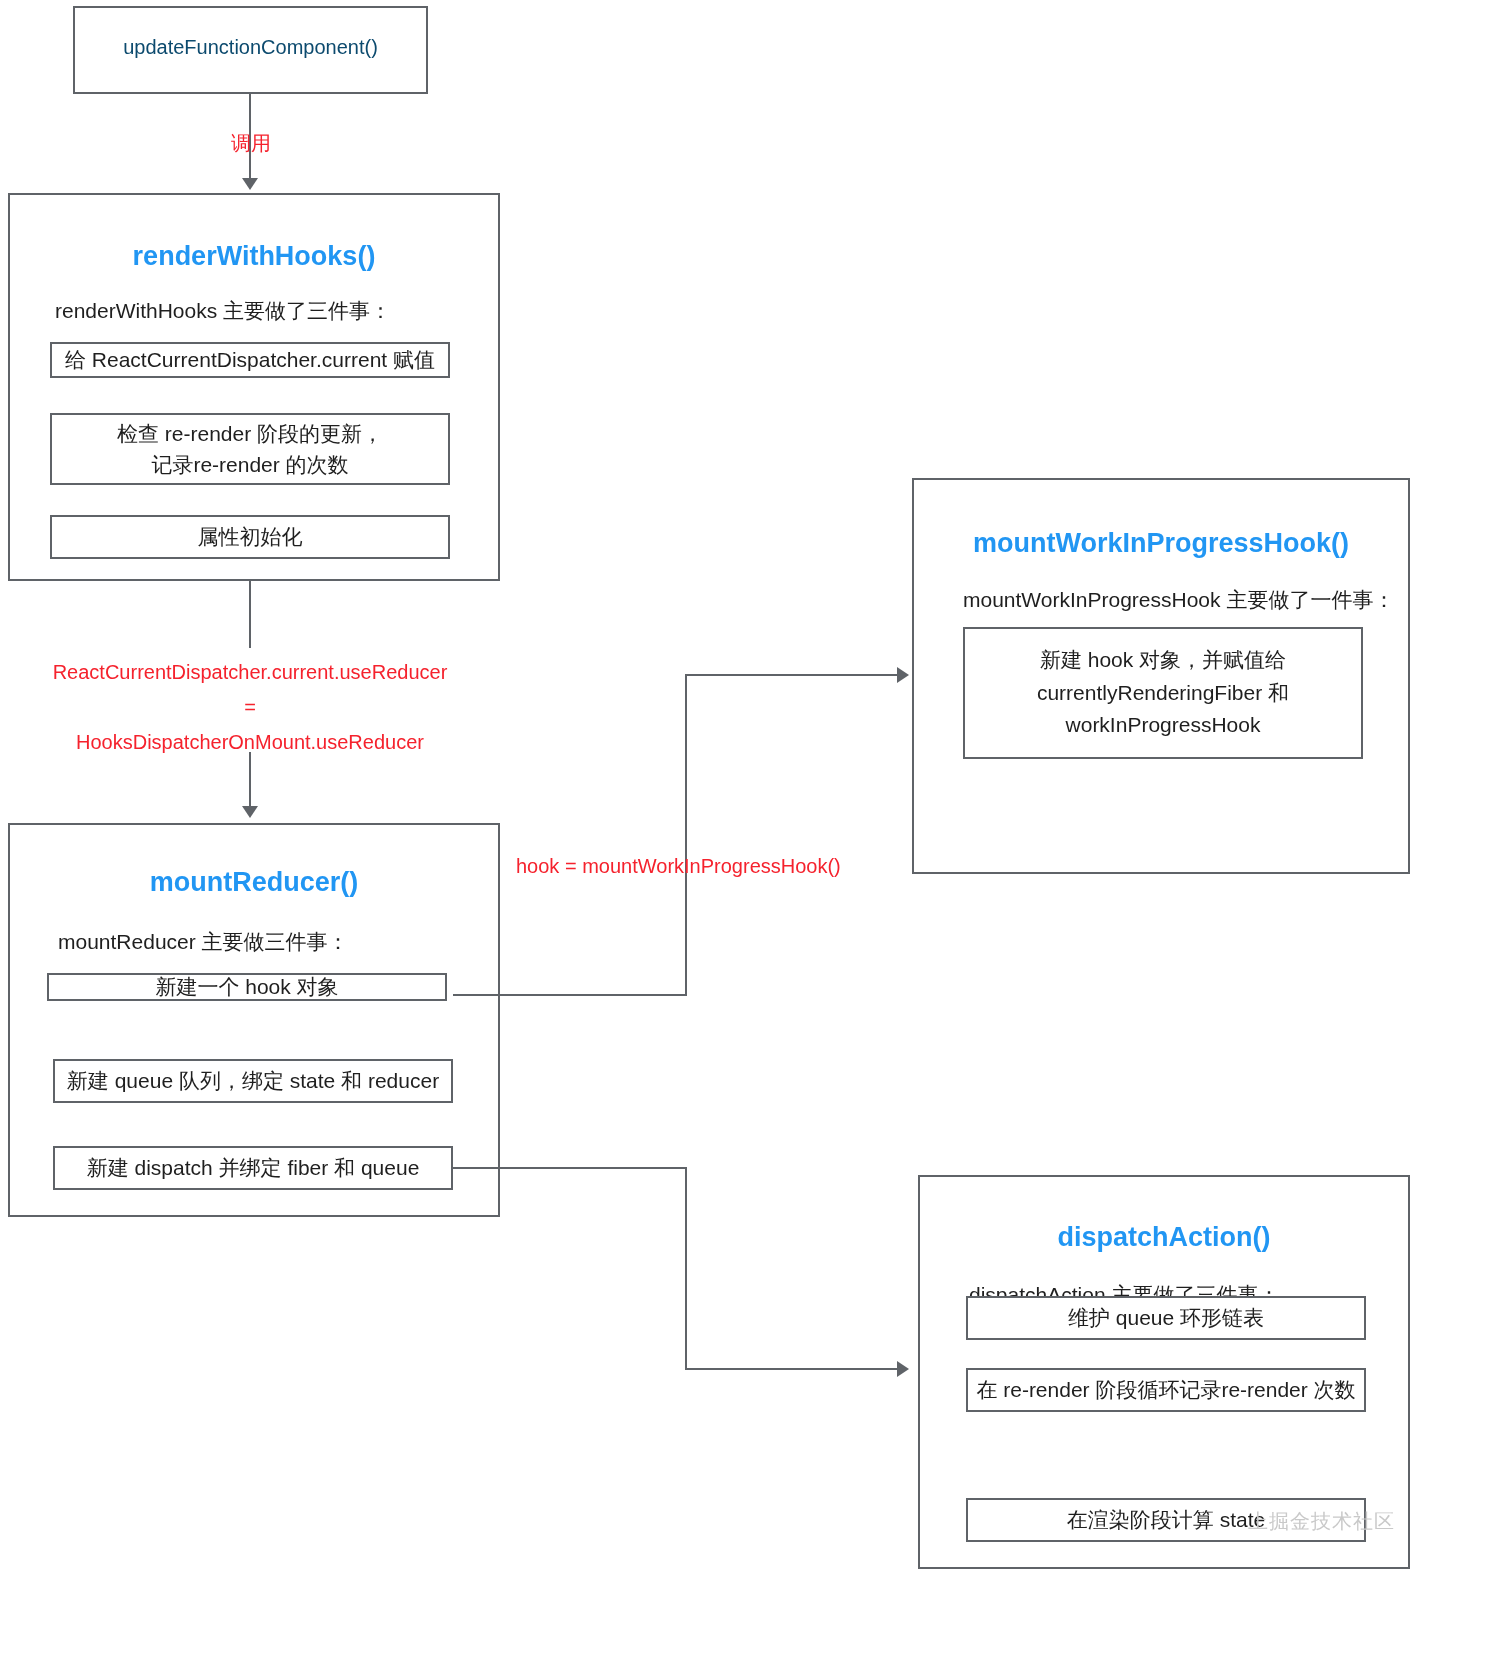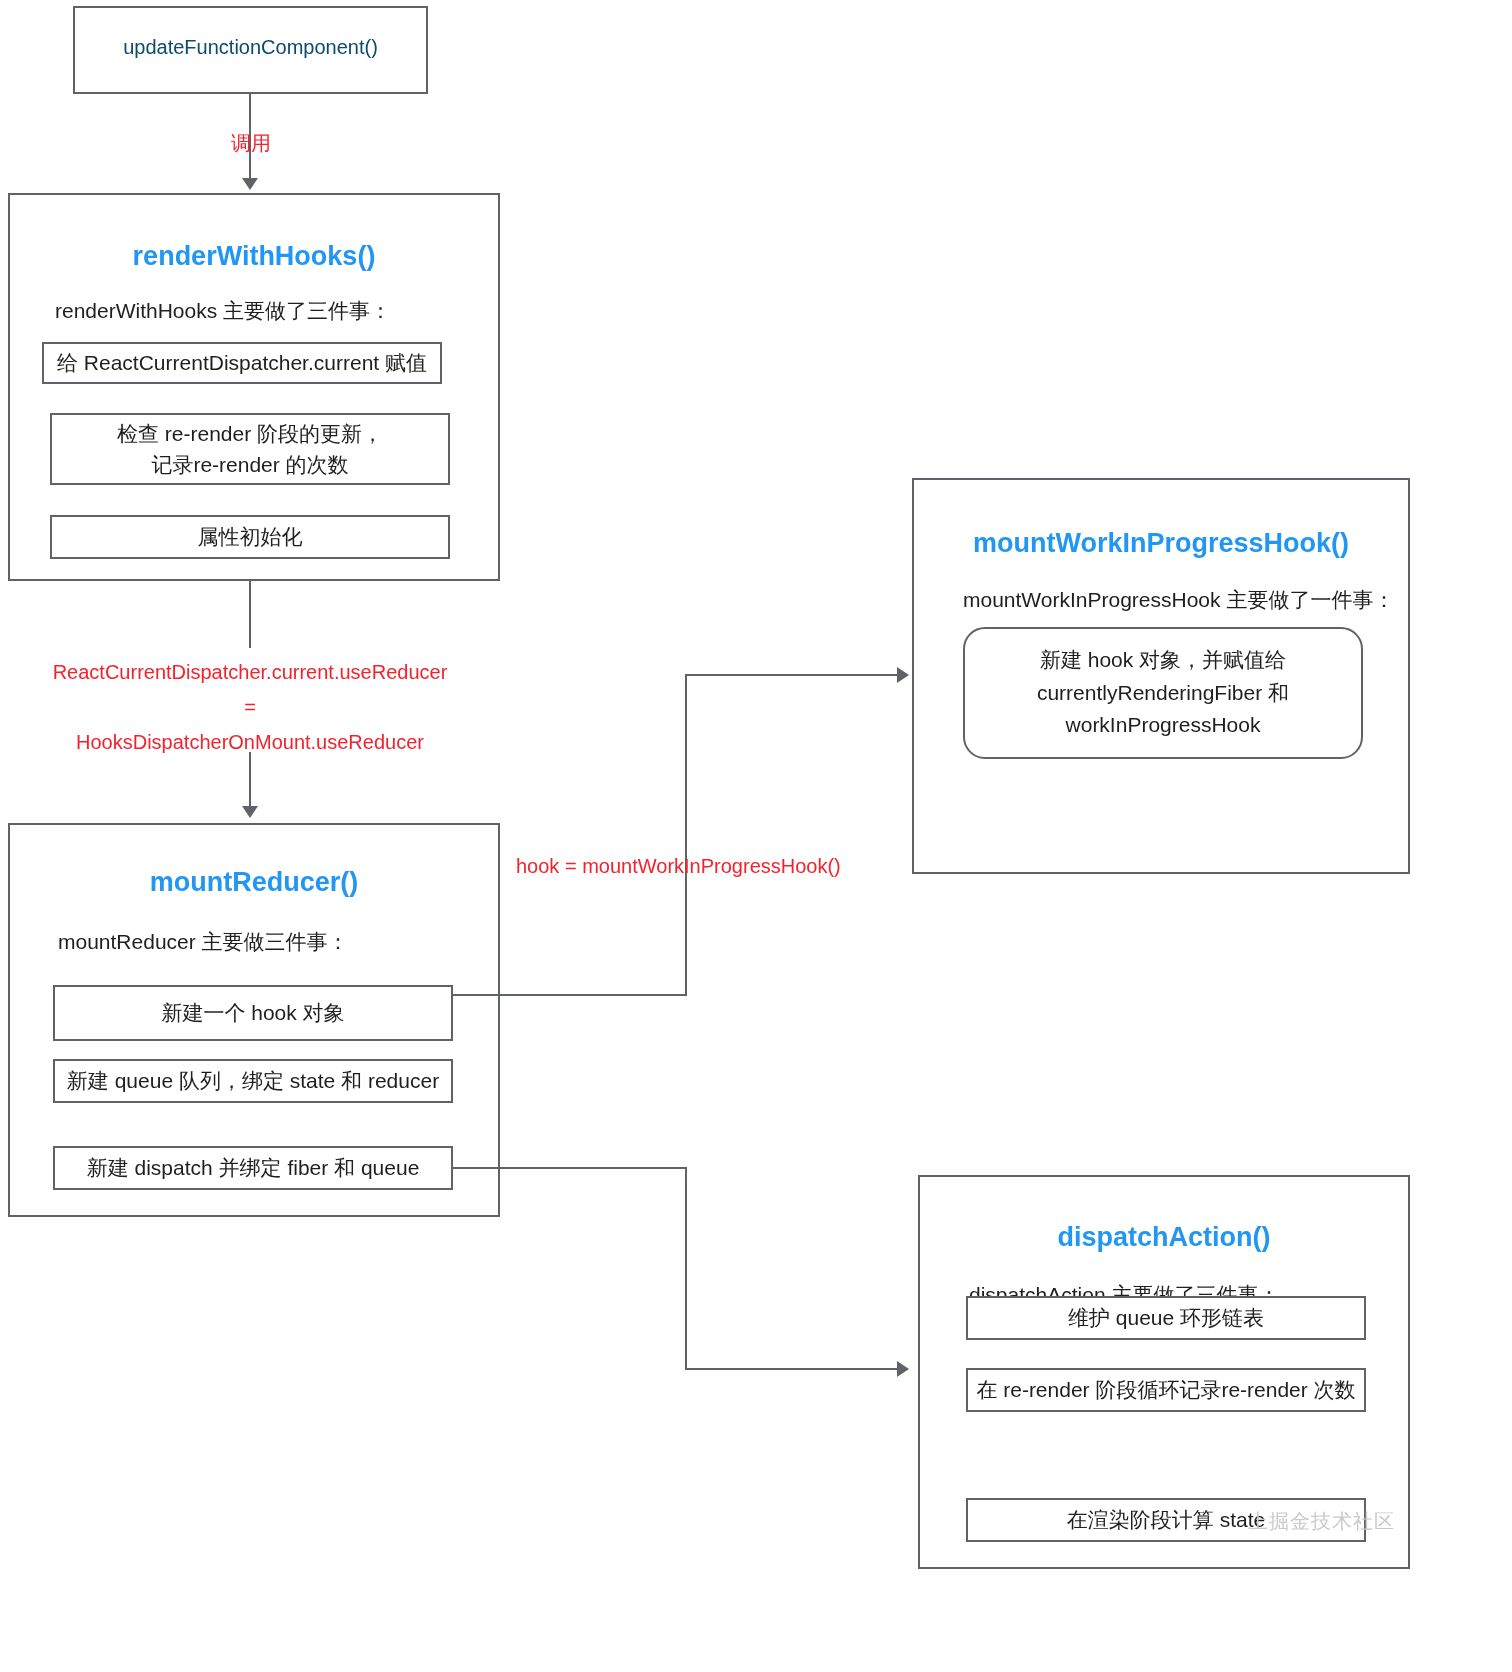--- a/index.html
+++ b/index.html
@@ -116,42 +116,42 @@
 
   <div class="line-v" style="left:249px; top:94px; height:86px;"></div>
   <div class="arrow-down" style="left:242px; top:178px;"></div>
   <div class="edge-label" style="left:216px; top:130px; width:70px;">调用</div>
 
   <div class="node" style="left:8px; top:193px; width:492px; height:388px;">
     <div class="fn-title" style="top:46px;">renderWithHooks()</div>
   </div>
   <div class="desc" style="left:55px; top:297px;">renderWithHooks 主要做了三件事：</div>
 
-  <div class="leafbox" style="left:42px; top:342px; width:400px; height:42px;">给 ReactCurrentDispatcher.current 赋值</div>
+  <div class="leafbox" style="left:50px; top:342px; width:400px; height:36px;">给 ReactCurrentDispatcher.current 赋值</div>
 
   <div class="leafbox two-line" style="left:50px; top:413px; width:400px; height:72px; white-space:pre-line;">检查 re-render 阶段的更新，
 记录re-render 的次数</div>
 
   <div class="leafbox" style="left:50px; top:515px; width:400px; height:44px;">属性初始化</div>
 
   <div class="line-v" style="left:249px; top:581px; height:67px;"></div>
   <div class="edge-label multi" style="left:0px; top:655px; width:500px;">
     <div>ReactCurrentDispatcher.current.useReducer</div>
     <div>=</div>
     <div>HooksDispatcherOnMount.useReducer</div>
   </div>
   <div class="line-v" style="left:249px; top:752px; height:56px;"></div>
   <div class="arrow-down" style="left:242px; top:806px;"></div>
 
   <div class="node" style="left:8px; top:823px; width:492px; height:394px;">
     <div class="fn-title" style="top:42px;">mountReducer()</div>
   </div>
   <div class="desc" style="left:58px; top:928px;text-align:center;">mountReducer 主要做三件事：</div>
 
-  <div class="leafbox" style="left:53px; top:973px; width:400px; height:56px;margin-top:12px;">新建一个 hook 对象</div>
+  <div class="leafbox" style="left:47px; top:973px; width:400px; height:28px;">新建一个 hook 对象</div>
 
   <div class="leafbox" style="left:53px; top:1059px; width:400px; height:44px;padding-left:8px;">新建 queue 队列，绑定 state 和 reducer</div>
 
   <div class="leafbox" style="left:53px; top:1146px; width:400px; height:44px;">新建 dispatch 并绑定 fiber 和 queue</div>
 
   <div class="line-h" style="left:453px; top:994px; width:234px;"></div>
   <div class="line-v" style="left:685px; top:674px; height:321px;"></div>
   <div class="line-h" style="left:685px; top:674px; width:214px;"></div>
   <div class="arrow-right" style="left:897px; top:667px;"></div>
   <div class="edge-label" style="left:516px; top:824px;margin-top:31px;">hook = mountWorkInProgressHook()</div>
@@ -159,21 +159,21 @@
   <div class="line-h" style="left:453px; top:1167px; width:234px;"></div>
   <div class="line-v" style="left:685px; top:1167px; height:203px;"></div>
   <div class="line-h" style="left:685px; top:1368px; width:214px;"></div>
   <div class="arrow-right" style="left:897px; top:1361px;"></div>
 
   <div class="node" style="left:912px; top:478px; width:498px; height:396px;">
     <div class="fn-title" style="top:48px;">mountWorkInProgressHook()</div>
   </div>
   <div class="desc" style="left:963px; top:586px;">mountWorkInProgressHook 主要做了一件事：</div>
 
-  <div class="leafbox" style="left:963px; top:627px; width:400px; height:132px; white-space:pre-line;border-radius:22px;">新建 hook 对象，并赋值给
+  <div class="leafbox" style="left:963px; top:627px; width:400px; height:132px; white-space:pre-line;">新建 hook 对象，并赋值给
 currentlyRenderingFiber 和
 workInProgressHook</div>
 
   <div class="node" style="left:918px; top:1175px; width:492px; height:394px;">
     <div class="fn-title" style="top:45px;">dispatchAction()</div>
   </div>
   <div class="desc" style="left:969px; top:1281px;">dispatchAction 主要做了三件事：</div>
 
   <div class="leafbox" style="left:966px; top:1296px; width:400px; height:44px;">维护 queue 环形链表</div>
 

